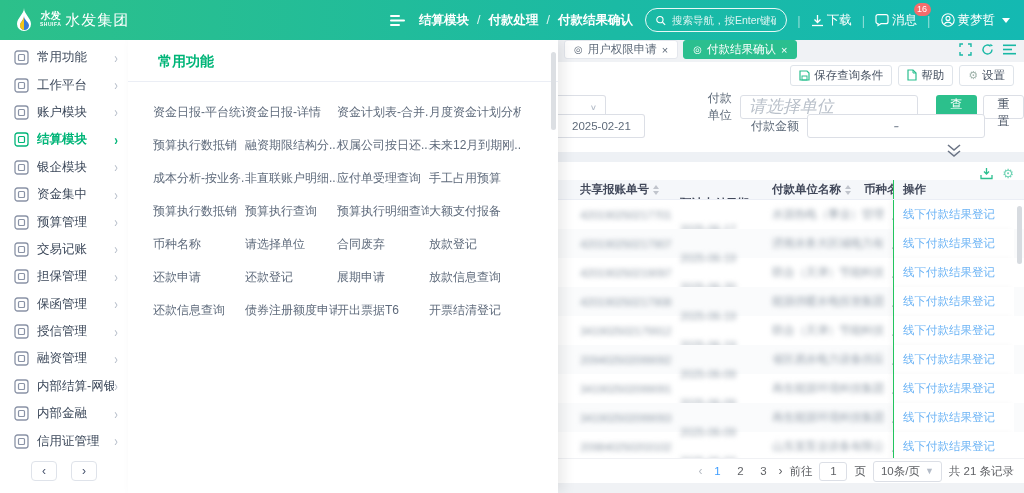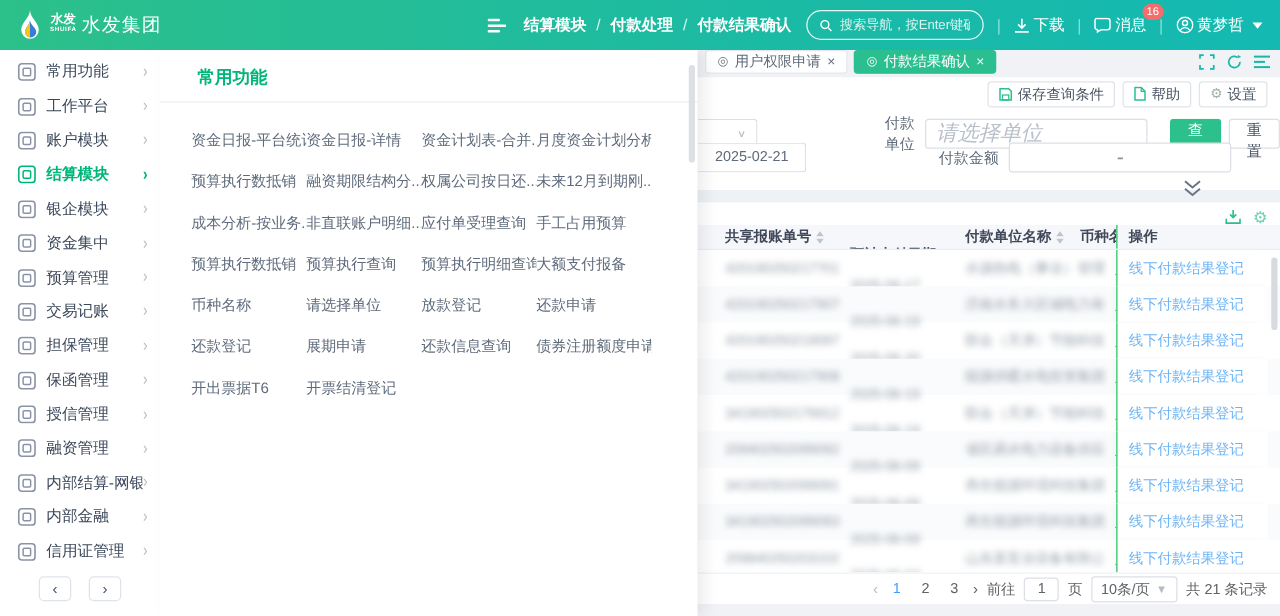--- a/index.html
+++ b/index.html
@@ -354,24 +354,26 @@
         <a class="mega-link">成本分析-按业务...</a>
         <a class="mega-link">非直联账户明细...</a>
         <a class="mega-link">应付单受理查询</a>
         <a class="mega-link">手工占用预算</a>
         <a class="mega-link">预算执行数抵销</a>
         <a class="mega-link">预算执行查询</a>
         <a class="mega-link">预算执行明细查询</a>
         <a class="mega-link">大额支付报备</a>
         <a class="mega-link">币种名称</a>
         <a class="mega-link">请选择单位</a>
+        <a class="mega-link">合同废弃</a>
         <a class="mega-link">放款登记</a>
         <a class="mega-link">还款申请</a>
         <a class="mega-link">还款登记</a>
         <a class="mega-link">展期申请</a>
+        <a class="mega-link">放款信息查询</a>
         <a class="mega-link">还款信息查询</a>
         <a class="mega-link">债券注册额度申请</a>
         <a class="mega-link">开出票据T6</a>
         <a class="mega-link">开票结清登记</a>
       </div>
     <div class="mega-scroll"></div>
   </div>
 
   <main class="content">
 

